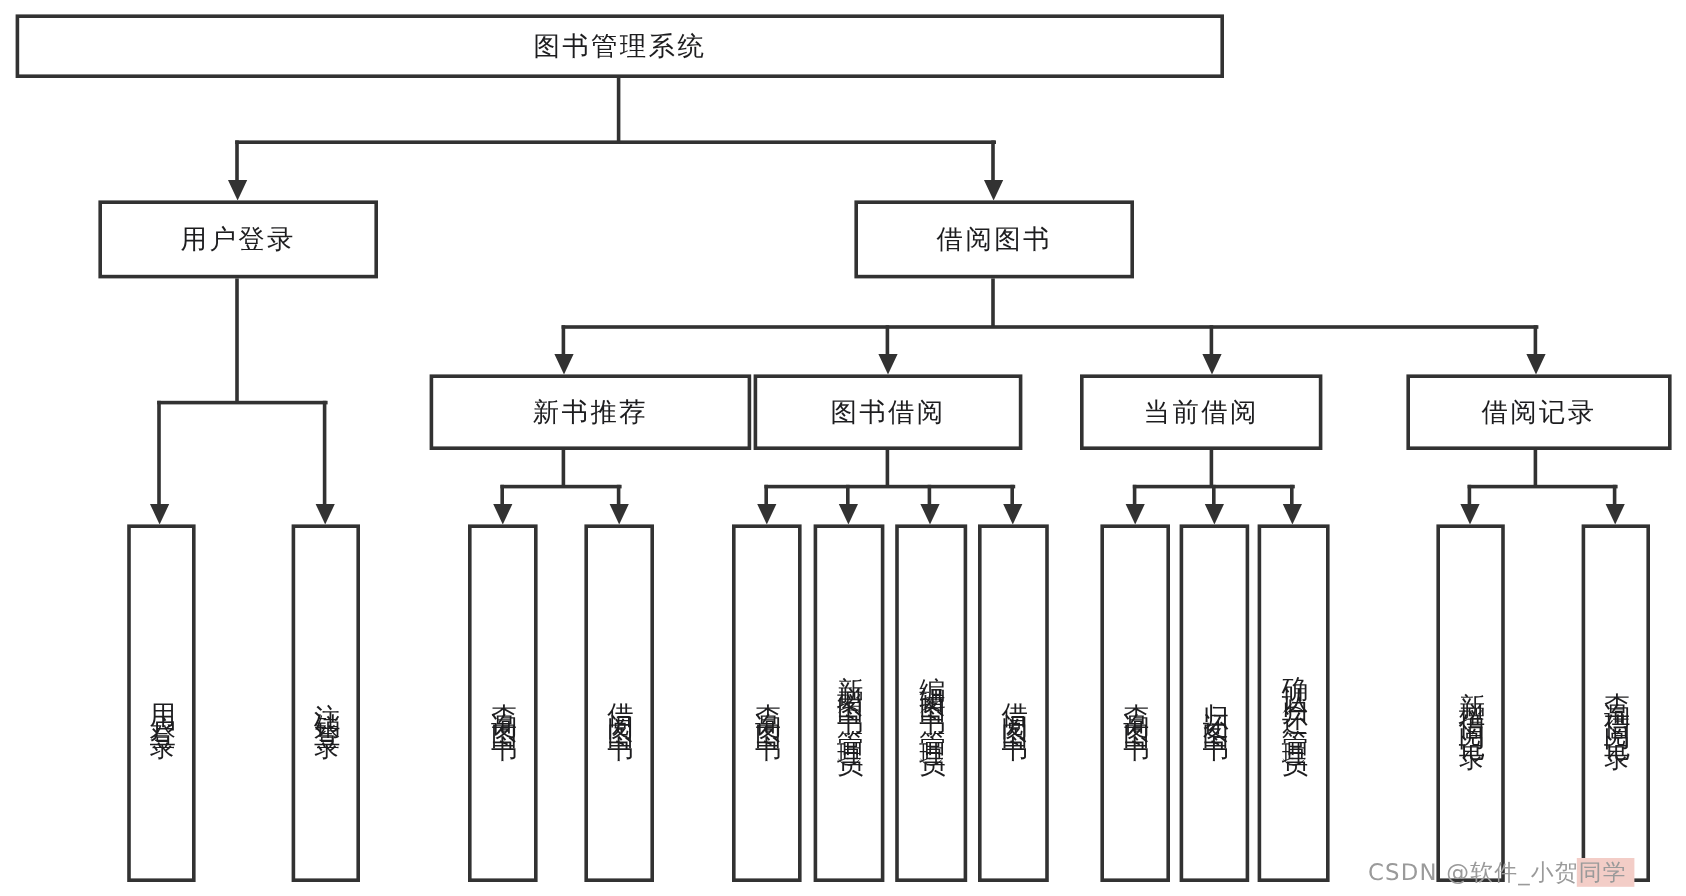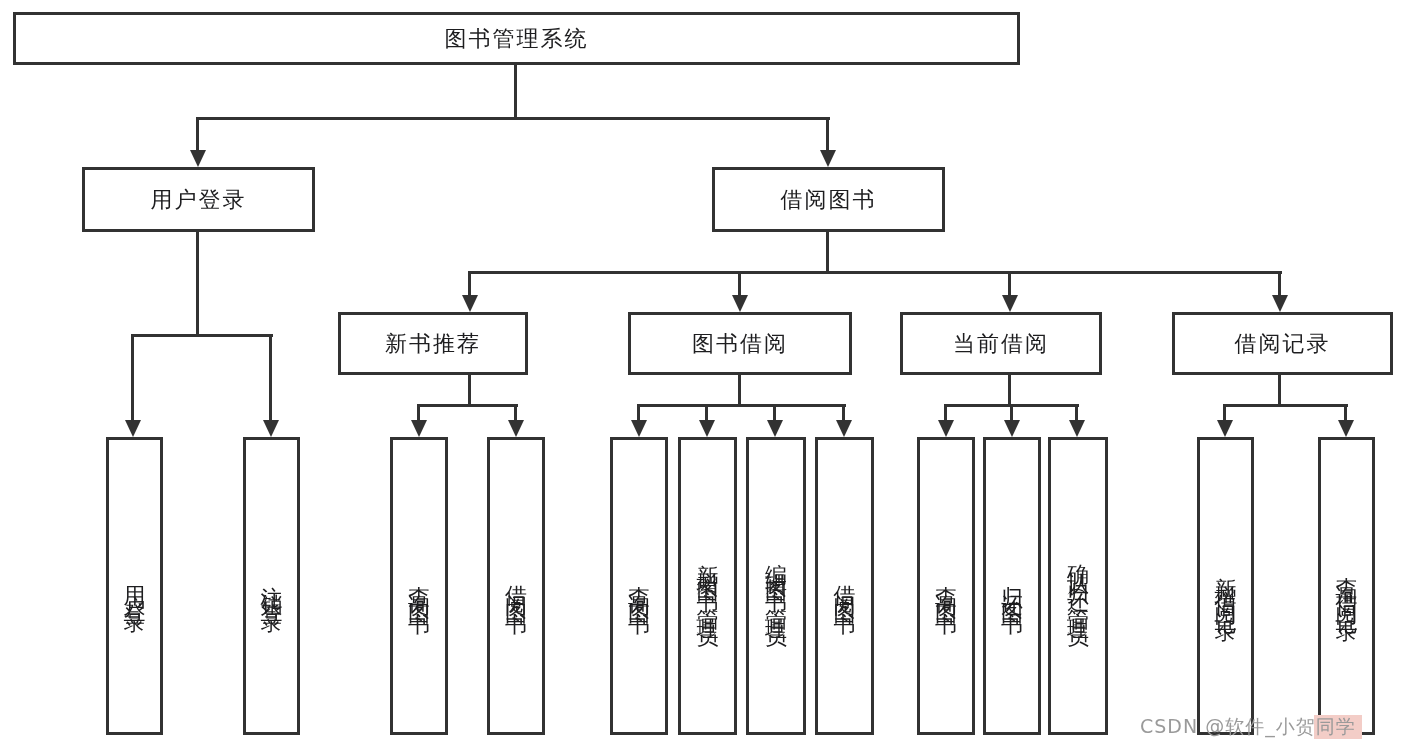--- a/index.html
+++ b/index.html
@@ -70,21 +70,21 @@
 </head>
 <body>
 
 <div id="canvas">
 
   <div class="box" style="left:13px; top:12px; width:1007px; height:53px;">图书管理系统</div>
 
   <div class="box" style="left:82px; top:167px; width:233px; height:65px;">用户登录</div>
   <div class="box" style="left:712px; top:167px; width:233px; height:65px;">借阅图书</div>
 
-  <div class="box" style="left:338px; top:312px; width:190px; height:63px;">新书推荐</div>
+  <div class="box" style="left:358px; top:312px; width:268px; height:63px;">新书推荐</div>
   <div class="box" style="left:628px; top:312px; width:224px; height:63px;">图书借阅</div>
   <div class="box" style="left:900px; top:312px; width:202px; height:63px;">当前借阅</div>
   <div class="box" style="left:1172px; top:312px; width:221px; height:63px;">借阅记录</div>
 
   <div class="box vbox" style="left:106px; top:437px; width:57px; height:298px;">用户登录</div>
   <div class="box vbox" style="left:243px; top:437px; width:57px; height:298px;">注销登录</div>
 
   <div class="box vbox" style="left:390px; top:437px; width:58px; height:298px;">查询图书</div>
   <div class="box vbox" style="left:487px; top:437px; width:58px; height:298px;">借阅图书</div>
 

